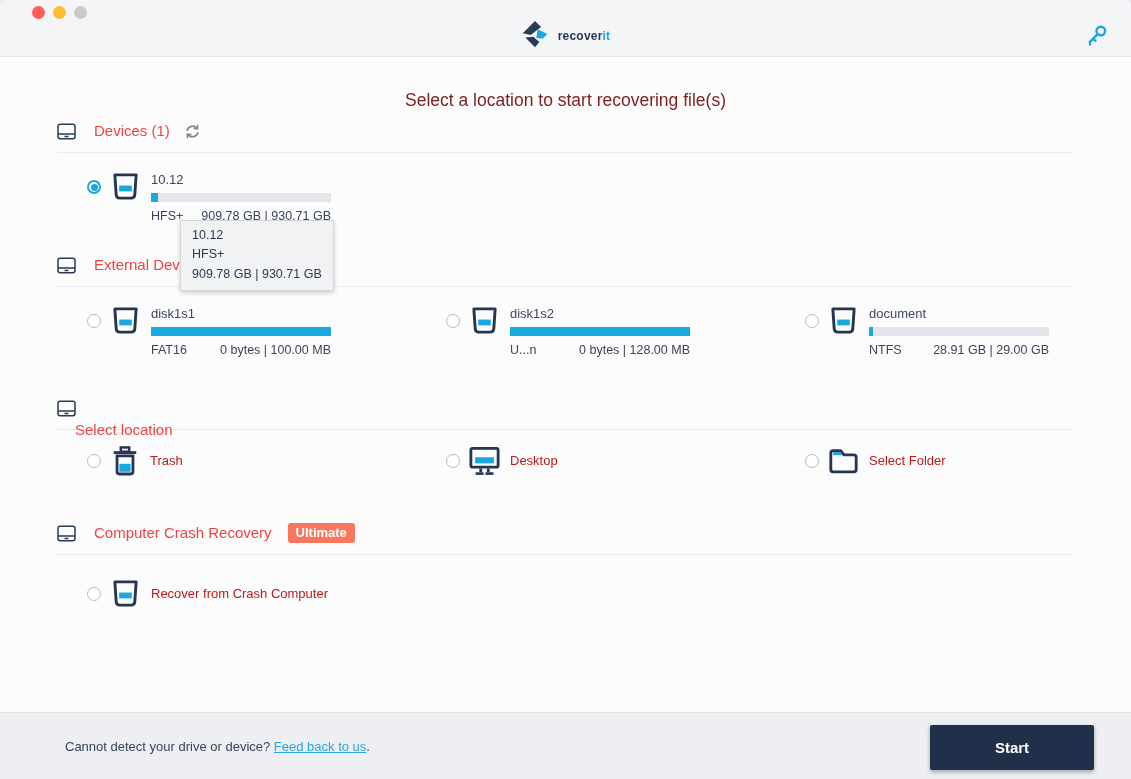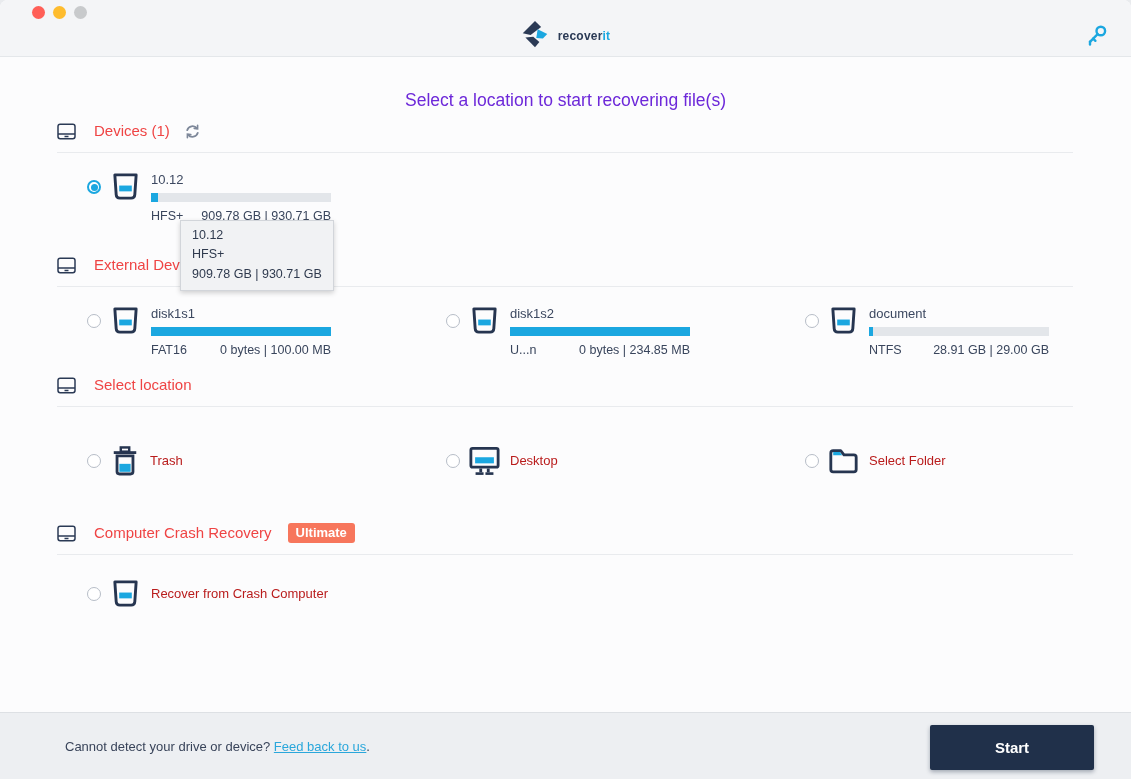--- a/index.html
+++ b/index.html
@@ -13,28 +13,28 @@
   .traffic span { width:13px; height:13px; border-radius:50%; display:block; }
   .tl-close { background:#ff5f57; }
   .tl-min   { background:#febc2e; }
   .tl-zoom  { background:#c8cacc; }
   .logo { position:absolute; left:0; right:0; top:20px; display:flex; justify-content:center; align-items:center; gap:9px; }
   .logo-word { font-size:12px; font-weight:700; color:#2b3a55; letter-spacing:.2px; }
   .logo-word b { color:#1ba7e0; font-weight:700; }
   .key-btn { position:absolute; right:22px; top:23px; width:24px; height:24px; cursor:pointer; }
 
   
-  .page-title { position:absolute; top:90px; left:0; right:0; text-align:center; font-size:17.5px; font-weight:400; color:#6d28d9; }
+  .page-title { position:absolute; top:90px; left:0; right:0; text-align:center; font-size:17.5px; font-weight:400; color:#7f1d1d; }
   .section-header { position:absolute; left:57px; right:58px; display:flex; align-items:flex-start; border-bottom:1px solid #e9ebee; }
   .section-header .sec-label { font-size:15px; color:#ef4444; margin-left:18px; line-height:18px; }
   .sec-icon { margin-top:1px; }
   .refresh { margin-left:14px; margin-top:1px; cursor:pointer; }
   .hdr-devices  { top:122px; height:31px; }
   .hdr-external { top:256px; height:31px; }
-  .hdr-select   { top:376px; height:31px; }
+  .hdr-select   { top:399px; height:31px;flex-direction:column; }
   .hdr-crash    { top:524px; height:31px; }
   .badge { margin-left:16px; margin-top:-1px; background:#f7765c; color:#fff; font-size:13px; font-weight:700; padding:2px 8px 3px; border-radius:3px; line-height:15px; }
 
   
   .drive-row { position:absolute; display:flex; }
   .radio { width:14px; height:14px; border-radius:50%; background:#fff; border:1.5px solid #b7bdc7; flex:0 0 auto; cursor:pointer; position:relative; }
   .radio.selected { border:2px solid #1ba7e0; }
   .radio.selected::after { content:""; position:absolute; left:2px; top:2px; width:7px; height:7px; border-radius:50%; background:#1ba7e0; }
   .drive-row .radio { margin-top:10px; }
   .row-icon { margin-left:9px; margin-top:2px; flex:0 0 auto; }
@@ -183,21 +183,21 @@
         <rect x="9.5" y="13.5" width="13" height="6" fill="#1ba7e0"></rect>
       </svg>
     </span>
     <div class="drive-info">
       <div class="drive-name">disk1s2</div>
       <div class="bar">
           <i style="width: 100%;"></i>
         </div>
       <div class="meta">
         <span>U...n</span>
-        <span>0 bytes | 234.85 MB</span>
+        <span>0 bytes | 128.00 MB</span>
       </div>
     </div>
   </div>
 
   <div class="drive-row" style="left:805px; top:304px;">
     <span class="radio"></span>
     <span class="row-icon">
       <svg width="31" height="30" viewBox="0 0 32 30">
         <path d="M5 2.5 H27 L25.6 23 Q25.4 26.5 21.8 26.5 H10.2 Q6.6 26.5 6.4 23 Z" fill="none" stroke="#263550" stroke-width="3" stroke-linejoin="round"></path>
         <rect x="9.5" y="13.5" width="13" height="6" fill="#1ba7e0"></rect>

